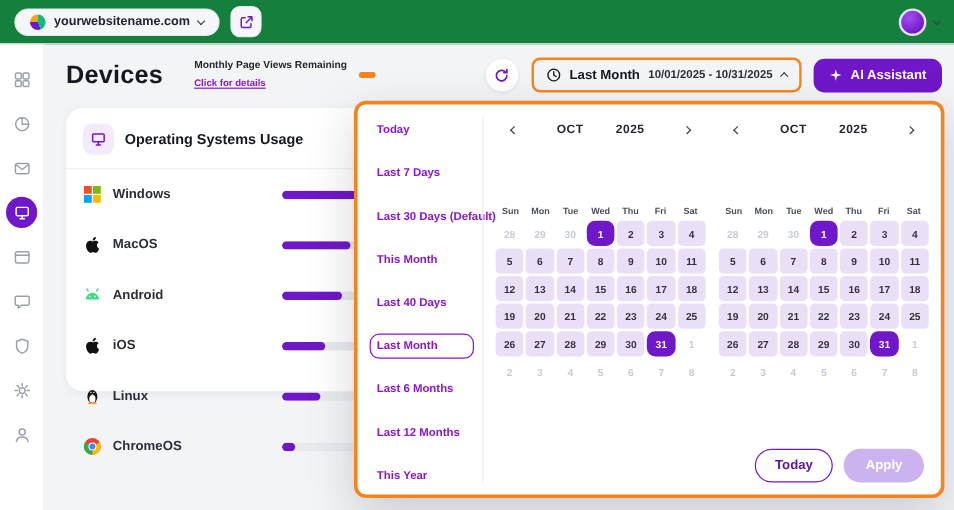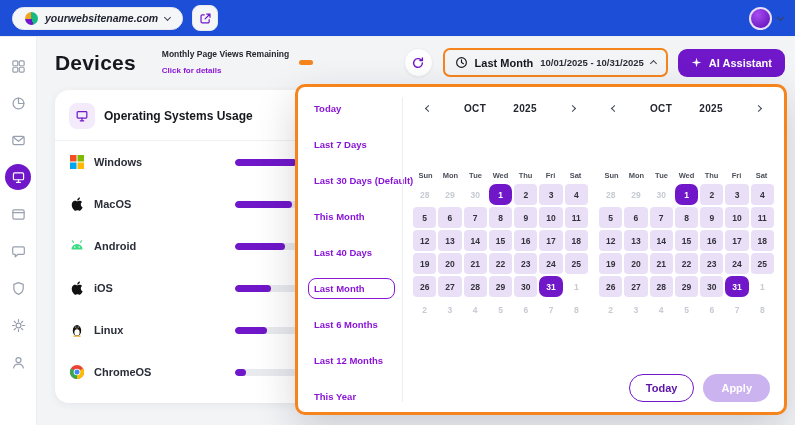--- a/index.html
+++ b/index.html
@@ -1,21 +1,21 @@
 <!DOCTYPE html>
 <html style="--accent: #6f17c9; --accent-light: #e9e0f8; --preset: #8a15d6; --highlight: #f5841c; --apply-disabled: #cbb3ef; --bar-track: #e9eaee;"><head>
 <meta charset="utf-8">
 <style>
   * { margin:0; padding:0; box-sizing:border-box; }
   html,body { width:795px; height:425px; }
   body { font-family:"Liberation Sans", sans-serif; background:#f3f4f6; overflow:hidden; }
   .screen { position:absolute; top:0; left:0; width:795px; height:425px; background:#f3f4f6; overflow:hidden; }
 
   
-  .topbar { position:absolute; top:0; left:0; right:0; height:37px; background:#1d4ed8; border-bottom:1px solid #ebedf0; display:flex; align-items:center; padding:0 12px; gap:9px; z-index:2;font-style:italic; }
+  .topbar { position:absolute; top:0; left:0; right:0; height:37px; background:#15803d; border-bottom:1px solid #ebedf0; display:flex; align-items:center; padding:0 12px; gap:9px; z-index:2; }
   .site-select { display:flex; align-items:center; gap:7px; background:#f5f6f8; border:1px solid #e7e9ee; border-radius:15px; padding:4px 12px; cursor:pointer; }
   .favicon { width:13px; height:13px; border-radius:50%; background:conic-gradient(#16b97f 0 45%, var(--accent,#6f17c9) 45% 75%, #f5a21f 75% 100%); }
   .site-name { font-size:10.5px; font-weight:700; color:#202430; }
   .chev { display:inline-block; width:5px; height:5px; border-right:1.6px solid currentColor; border-bottom:1.6px solid currentColor; color:#3c4250; }
   .chev.down { transform:rotate(45deg); margin-top:-2px; }
   .chev.up   { transform:rotate(225deg); margin-top:2px; }
   .chev.left { transform:rotate(135deg); }
   .chev.right{ transform:rotate(-45deg); }
   .icon-btn { width:26px; height:26px; border-radius:8px; background:#f5f6f8; border:1px solid #e7e9ee; display:flex; align-items:center; justify-content:center; cursor:pointer; }
   .icon-btn svg { width:13px; height:13px; stroke:var(--accent,#6f17c9); fill:none; stroke-width:1.5; stroke-linecap:round; stroke-linejoin:round; }
@@ -29,33 +29,33 @@
   .sb-item svg { width:15px; height:15px; fill:none; stroke:#98a0ad; stroke-width:1.3; stroke-linecap:round; stroke-linejoin:round; }
   .sb-item.active { background:var(--accent,#6f17c9); }
   .sb-item.active svg { stroke:#fff; }
 
   
   .main { position:absolute; left:37px; top:37px; right:0; bottom:0; }
   .page-header { display:flex; align-items:center; padding:11px 10px 0 18px; gap:10px; }
   .page-title { font-size:21px; font-weight:800; color:#15181e; letter-spacing:.2px; }
   .pv { margin-left:16px; }
   .pv-title { font-size:8.5px; font-weight:700; color:#23262e; }
-  .pv-link { font-size:8px; font-weight:700; color:var(--preset,#8a15d6); cursor:pointer; display:inline-block; margin-top:1px; }
+  .pv-link { font-size:8px; font-weight:700; color:var(--preset,#8a15d6); cursor:pointer; display:inline-block; margin-top:1px;text-decoration:underline; }
   .pv-bar { width:14px; height:5px; border-radius:3px; background:var(--highlight,#f5841c); flex:none; }
   .refresh { width:29px; height:29px; border-radius:50%; background:#fff; border:1px solid #ecedf1; display:flex; align-items:center; justify-content:center; cursor:pointer; box-shadow:0 1px 2px rgba(0,0,0,.05); }
   .refresh svg { width:14px; height:14px; stroke:var(--accent,#6f17c9); fill:none; stroke-width:1.6; stroke-linecap:round; }
   .date-control { display:flex; align-items:center; gap:7px; border:2.5px solid var(--highlight,#f5841c); border-radius:7px; padding:6px 10px; cursor:pointer; }
   .clock svg { width:13px; height:13px; stroke:#15181e; fill:none; stroke-width:1.4; stroke-linecap:round; display:block; }
   .dc-label { font-size:11px; font-weight:800; color:#15181e; }
   .dc-range { font-size:9.5px; font-weight:600; color:#2a2e38; }
   .ai-btn { display:flex; align-items:center; gap:7px; background:var(--accent,#6f17c9); color:#fff; border:none; border-radius:9px; padding:8px 13px; font-size:11px; font-weight:700; cursor:pointer; font-family:inherit; }
   .ai-btn svg { width:11px; height:11px; fill:#fff; }
 
   
-  .os-card { margin:13px 0 0 18px; width:256px; height:313px; background:#fff; border-radius:14px; box-shadow:0 2px 8px rgba(20,20,43,.06); padding:13px 14px; }
+  .os-card { margin:13px 0 0 18px; width:256px; height:236px; background:#fff; border-radius:14px; box-shadow:0 2px 8px rgba(20,20,43,.06); padding:13px 14px; }
   .card-head { display:flex; align-items:center; gap:9px; }
   .card-ic { width:26px; height:26px; border-radius:8px; background:#f3ebfc; display:flex; align-items:center; justify-content:center; }
   .card-ic svg { width:14px; height:14px; stroke:var(--accent,#6f17c9); fill:none; stroke-width:1.4; stroke-linecap:round; }
   .card-title { font-size:12px; font-weight:800; color:#15181e; }
   .card-divider { border-top:1px solid #f0f1f4; margin:11px -14px 0; }
   .os-row { display:flex; align-items:center; height:42px; }
   .os-ic, .os-ic svg { width:16px; height:16px; display:block; }
   .os-name { font-size:11px; font-weight:600; color:#2a2e38; margin-left:9px; }
   .os-bar { margin-left:auto; width:62px; height:7px; border-radius:4px; background:var(--bar-track,#e9eaee); overflow:hidden; }
   .os-fill { display:block; height:100%; background:var(--accent,#6f17c9); border-radius:4px; }

